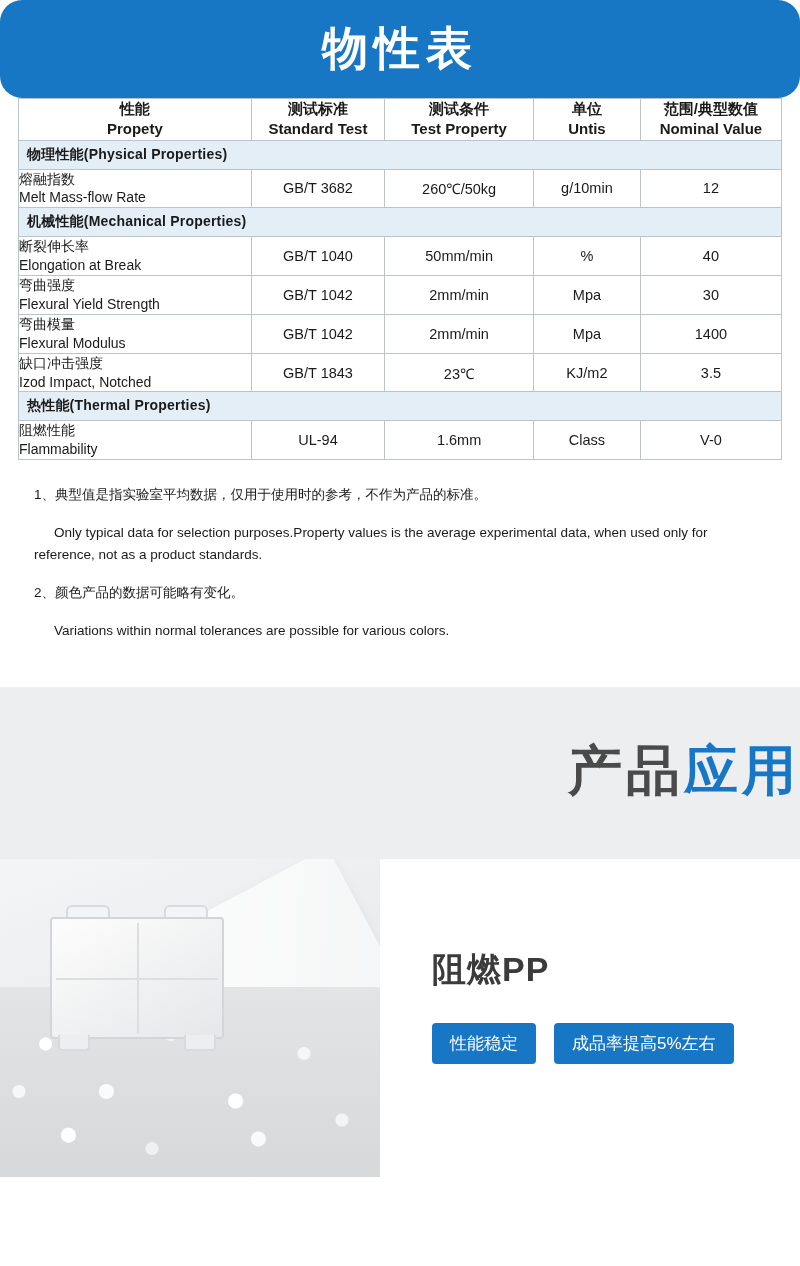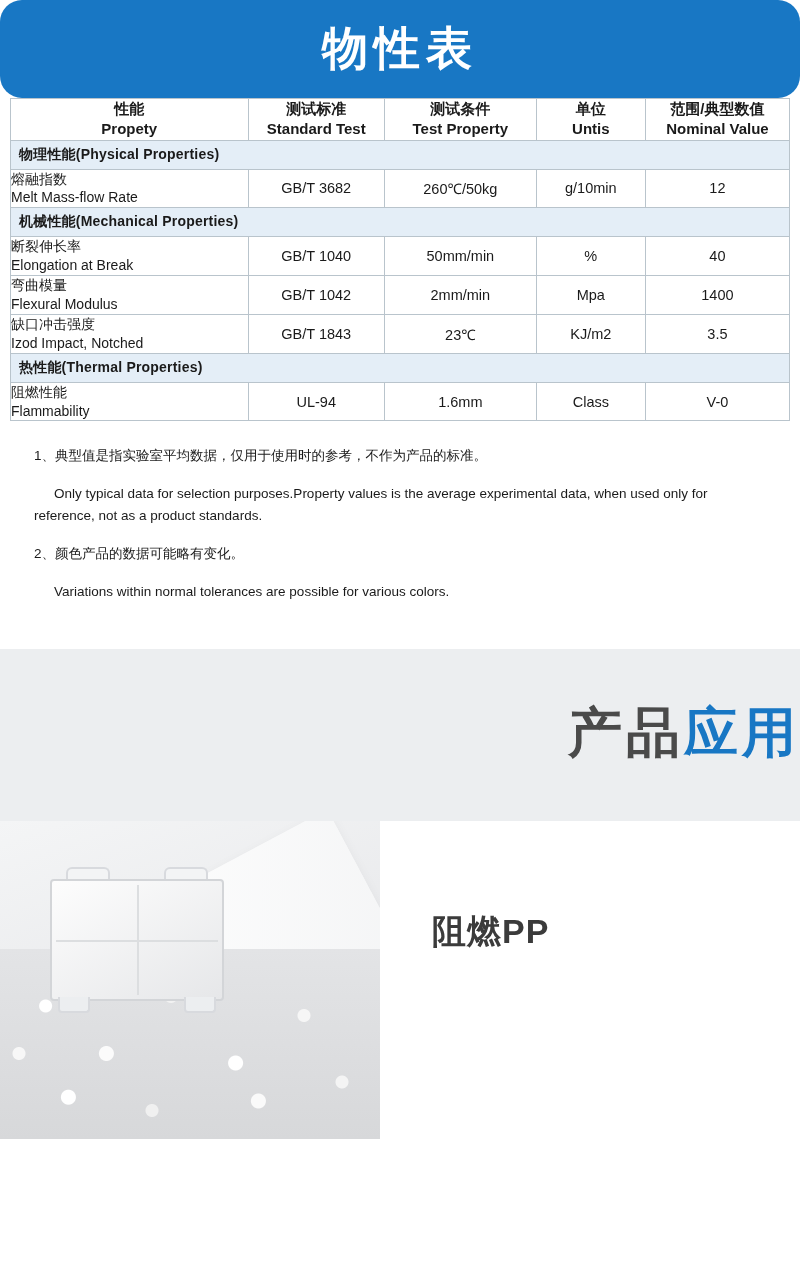--- a/index.html
+++ b/index.html
@@ -26,21 +26,21 @@
   }
   .banner-title {
     color: #ffffff;
     font-size: 46px;
     font-weight: bold;
     letter-spacing: 6px;
   }
 
   
   .table-wrap {
-    padding: 0 10px;
+    padding: 0 18px;
     box-sizing: border-box;
   }
   table.props {
     width: 100%;
     border-collapse: collapse;
     table-layout: fixed;
   }
   table.props td, table.props th {
     border: 1px solid #b9c4cc;
     padding: 0;
@@ -299,20 +299,30 @@
           <span class="cn">断裂伸长率</span>
           <span class="en">Elongation at Break</span>
         </td>
         <td class="center">GB/T 1040</td>
         <td class="center">50mm/min</td>
         <td class="center">%</td>
         <td class="center">40</td>
       </tr>
       <tr>
         <td class="propcell">
+          <span class="cn">弯曲强度</span>
+          <span class="en">Flexural Yield Strength</span>
+        </td>
+        <td class="center">GB/T 1042</td>
+        <td class="center">2mm/min</td>
+        <td class="center">Mpa</td>
+        <td class="center">30</td>
+      </tr>
+      <tr>
+        <td class="propcell">
           <span class="cn">弯曲模量</span>
           <span class="en">Flexural Modulus</span>
         </td>
         <td class="center">GB/T 1042</td>
         <td class="center">2mm/min</td>
         <td class="center">Mpa</td>
         <td class="center">1400</td>
       </tr>
       <tr>
         <td class="propcell">
@@ -362,15 +372,19 @@
         <div class="crate-handle l"></div>
         <div class="crate-handle r"></div>
         <div class="crate-box"></div>
         <div class="crate-foot l"></div>
         <div class="crate-foot r"></div>
       </div>
     </div>
 
     <div class="app-info">
       <div class="app-product">阻燃PP</div>
+      <div class="app-tags">
+        <span class="tag">性能稳定</span>
+        <span class="tag">成品率提高5%左右</span>
+      </div>
     </div>
   </div>
 </div>
 
 </body></html>

